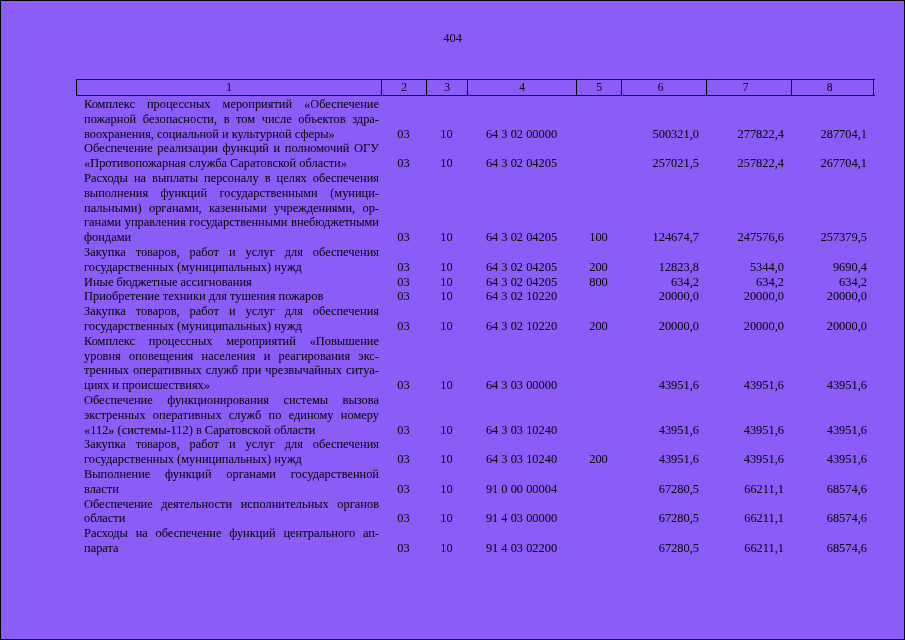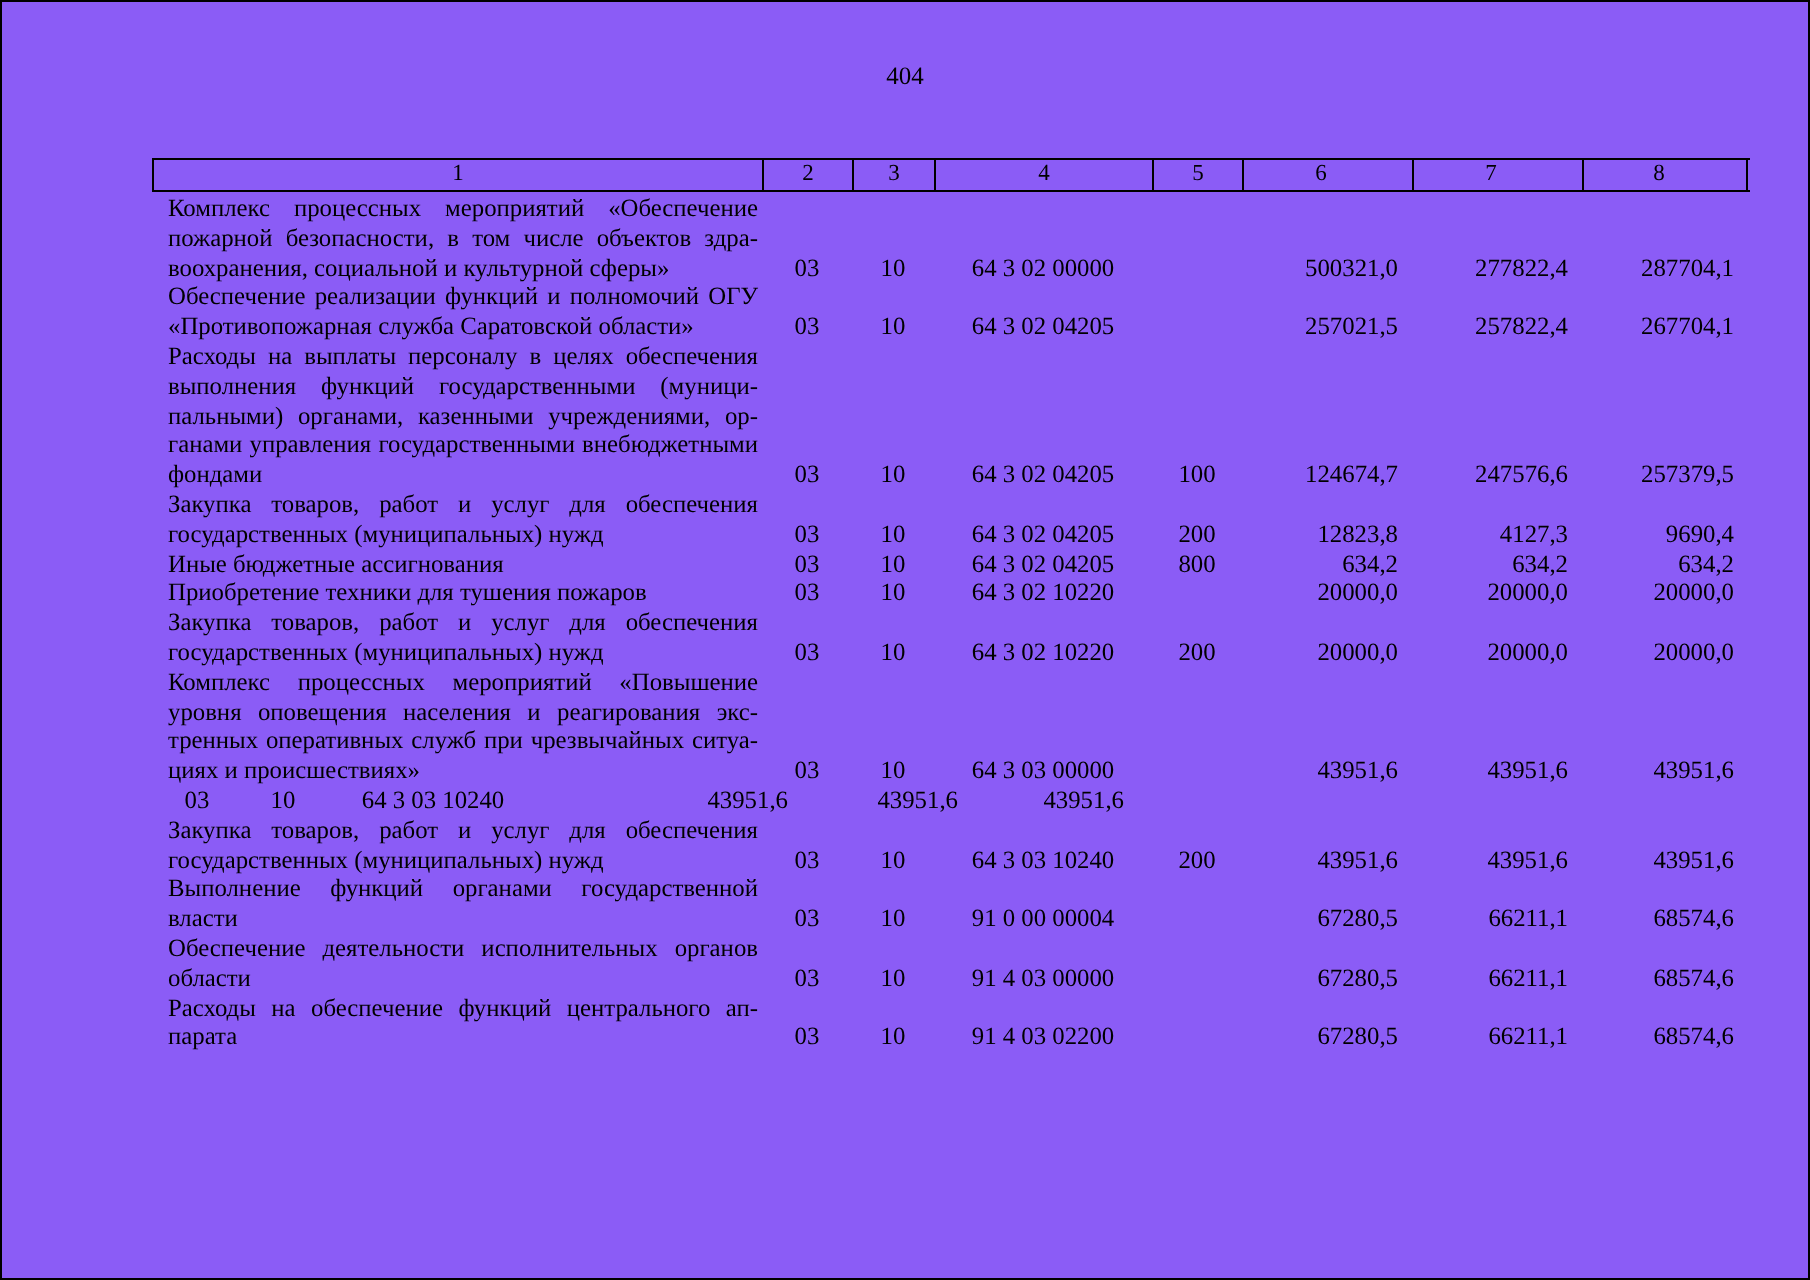--- a/index.html
+++ b/index.html
@@ -127,21 +127,21 @@
           <div class="cell c7">247576,6</div>
           <div class="cell c8">257379,5</div>
         </div>
         <div class="row">
           <div class="cell c1">Закупка товаров, работ и услуг для обеспечения государственных (муниципальных) нужд</div>
           <div class="cell c2">03</div>
           <div class="cell c3">10</div>
           <div class="cell c4">64 3 02 04205</div>
           <div class="cell c5">200</div>
           <div class="cell c6">12823,8</div>
-          <div class="cell c7">4127,3</div>
+          <div class="cell c7">5344,0</div>
           <div class="cell c8">9690,4</div>
         </div>
         <div class="row">
           <div class="cell c1">Иные бюджетные ассигнования</div>
           <div class="cell c2">03</div>
           <div class="cell c3">10</div>
           <div class="cell c4">64 3 02 04205</div>
           <div class="cell c5">800</div>
           <div class="cell c6">634,2</div>
           <div class="cell c7">634,2</div>
@@ -171,20 +171,21 @@
           <div class="cell c1">Комплекс процессных мероприятий «Повышение уровня оповещения населения и реагирования экс­тренных оперативных служб при чрезвычайных ситуа­циях и происшествиях»</div>
           <div class="cell c2">03</div>
           <div class="cell c3">10</div>
           <div class="cell c4">64 3 03 00000</div>
           <div class="cell c5"></div>
           <div class="cell c6">43951,6</div>
           <div class="cell c7">43951,6</div>
           <div class="cell c8">43951,6</div>
         </div>
         <div class="row">
+          <div class="cell c1">Обеспечение функционирования системы вызова экстренных оперативных служб по единому номеру «112» (системы-112) в Саратовской области</div>
           <div class="cell c2">03</div>
           <div class="cell c3">10</div>
           <div class="cell c4">64 3 03 10240</div>
           <div class="cell c5"></div>
           <div class="cell c6">43951,6</div>
           <div class="cell c7">43951,6</div>
           <div class="cell c8">43951,6</div>
         </div>
         <div class="row">
           <div class="cell c1">Закупка товаров, работ и услуг для обеспечения государственных (муниципальных) нужд</div>

